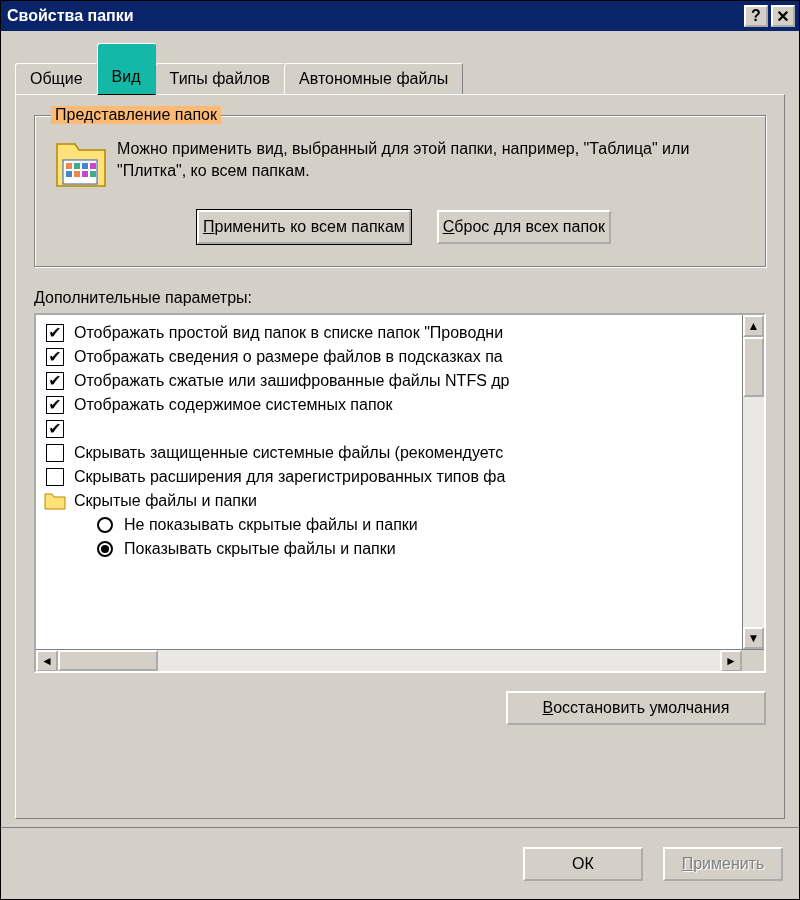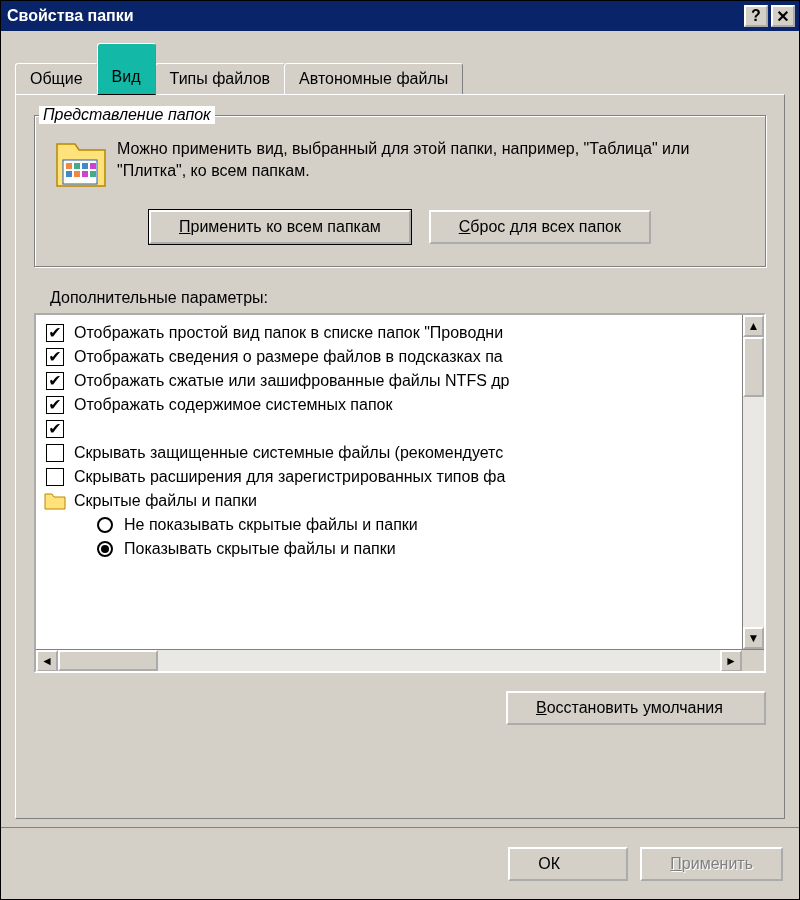--- a/index.html
+++ b/index.html
@@ -70,45 +70,46 @@
 }
 
 
 .group {
   border: 1px solid #808080;
   box-shadow: inset 1px 1px 0 #fff, 1px 1px 0 #fff;
   position: relative;
   padding: 22px 18px 22px 18px;
 }
 .group .legend {
-  position: absolute; top: -10px; left: 4px;
-  background: #ffffff; padding: 0 4px; font-style: italic;
+  position: absolute; top: -10px; left: 16px;
+  background: #fdba74; padding: 0 4px;
 }
 
 .group-row { display:flex; gap:8px; align-items:flex-start; }
 .folder-ico {
   width:56px; height:54px; flex:0 0 auto;
 }
 .desc { line-height: 1.35; }
 
 .btn-row { display:flex; gap:18px; justify-content:center; margin-top:18px; }
 .wbtn {
   background:#d4d0c8;
   border:2px outset #fff;
-  padding:6px 28px;
+  padding:6px 4px;
   cursor:pointer;
   min-width:110px;
-  text-align:left;
+  text-align:center;
+  margin-left:8px;
 }
 .wbtn.default { box-shadow: 0 0 0 1px #000; }
 .wbtn.disabled { color:#808080; text-shadow:1px 1px 0 #fff; }
 .ul { text-decoration: underline; }
 
 
-.adv-label { margin-top: 22px; margin-bottom: 6px; margin-left: 16px; }
+.adv-label { margin-top: 22px; margin-bottom: 6px; }
 .listbox {
   background:#fff;
   border:2px inset #fff;
   height: 360px;
   display:flex; flex-direction:column;
   overflow:hidden;
 }
 .list-body{
   flex:1; overflow:hidden; position:relative;
   padding: 6px 0 6px 8px;

